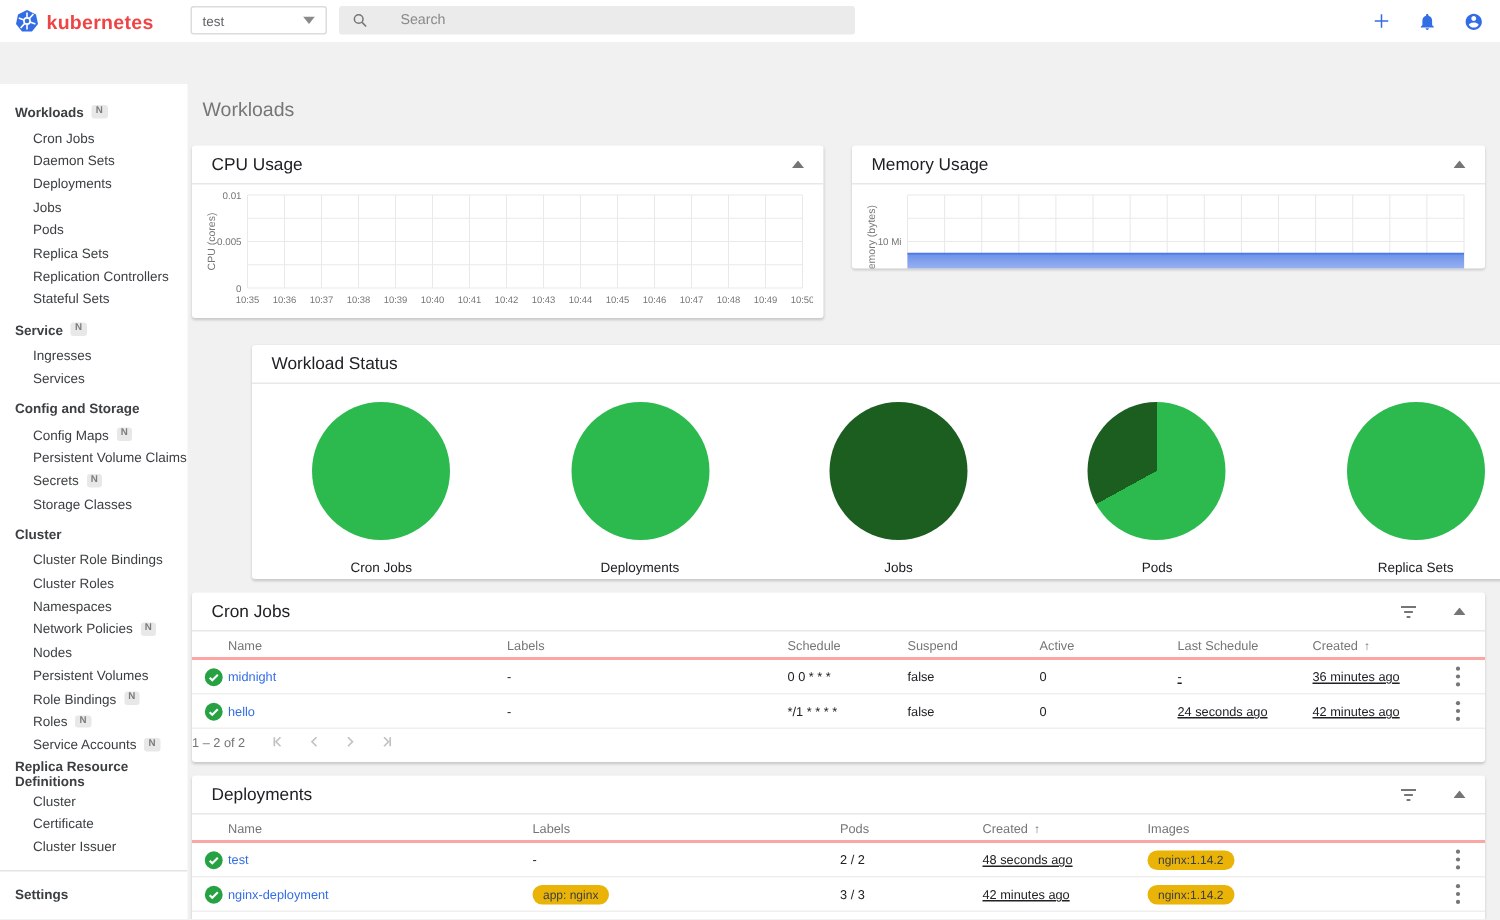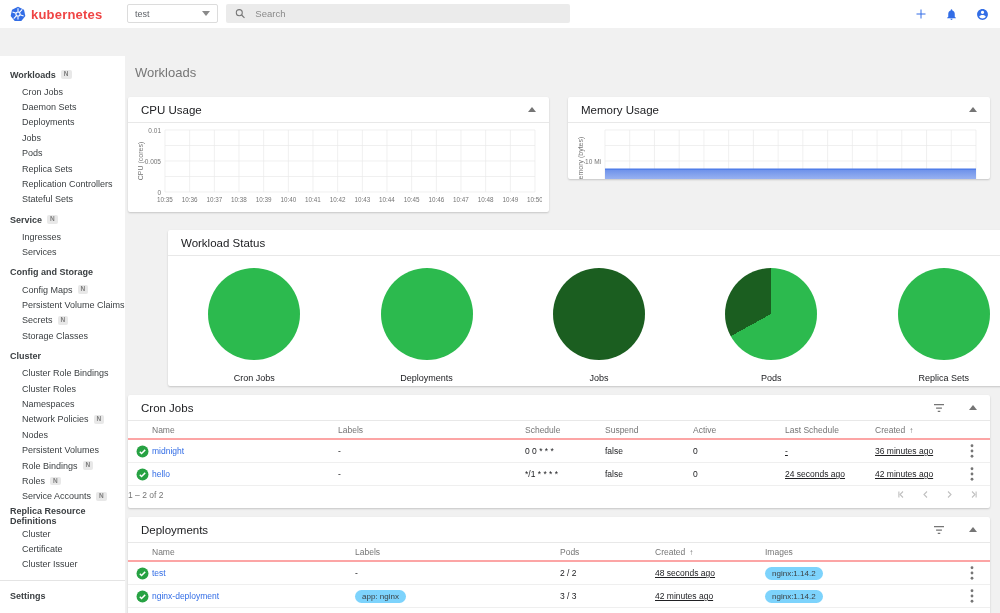--- a/index.html
+++ b/index.html
@@ -7,21 +7,21 @@
   body { font-family:"Liberation Sans", sans-serif; }
   .app { position:relative; width:1000px; height:613px; background:#f1f1f1; overflow:hidden; }
 
   
   .topbar { position:absolute; top:0; left:0; right:0; height:28px; background:#fff; z-index:4; }
   .brand { position:absolute; left:10px; top:0; height:28px; display:flex; align-items:center; gap:5px; cursor:pointer; }
   .brand-text { color:#ef4444; font-size:13px; font-weight:bold; letter-spacing:.2px; }
   .ns-select { position:absolute; left:127px; top:4px; width:91px; height:19px; border:1px solid #dcdcdc; border-radius:2px;
     background:#fff; display:flex; align-items:center; justify-content:space-between; padding:0 7px; font-size:9px; color:#5f6368; cursor:pointer; }
   .search { position:absolute; left:226px; top:4px; width:344px; height:19px; background:#ebebeb; border-radius:2px;
-    display:flex; align-items:center; padding:0 9px; gap:10px; }
+    display:flex; align-items:center; padding:0 9px; gap:22px; }
   .search input { border:none; background:transparent; outline:none; font-size:9.5px; color:#333; width:100%; font-family:inherit; }
   .search input::placeholder { color:#8a8a8a; }
   .topbar-actions { position:absolute; right:11px; top:0; height:28px; display:flex; align-items:center; gap:18px; }
   .icon-btn { background:none; border:none; padding:0; cursor:pointer; display:flex; align-items:center; }
 
   
   .appbar { position:absolute; top:28px; left:0; right:0; height:28px; background:#326de6; display:flex; align-items:center; gap:13px; padding-left:9px; z-index:3; }
   .appbar-title { color:#fff; font-size:11px; font-weight:bold; }
 
   
@@ -54,25 +54,25 @@
   .pie-label { margin-top:13px; font-size:9px; color:#202124; }
 
   
   .cron-grid   { display:grid; grid-template-columns:16px 186px 187px 80px 88px 92px 90px 1fr 28px; align-items:center; padding-left:8px; padding-right:4px; }
   .deploy-grid { display:grid; grid-template-columns:16px 203px 205px 95px 110px 1fr 28px; align-items:center; padding-left:8px; padding-right:4px; }
   .thead { height:19px; border-bottom:2px solid #fca5a5; color:#757575; font-size:8.5px; }
   .thead span { cursor:pointer; }
   .trow { height:23px; border-bottom:1px solid #efefef; font-size:8.5px; color:#202124; }
   .link { color:#326de6; cursor:pointer; }
   .underline { text-decoration:underline; }
-  .chip { background:#7dd3fc; border-radius:9px; padding:2px 7px; font-size:8px; color:#3c4043; display:inline-block;text-align:right; }
+  .chip { background:#eab308; border-radius:9px; padding:2px 7px; font-size:8px; color:#3c4043; display:inline-block;text-align:right; }
   .sort-arrow { margin-left:4px; font-size:8px; color:#757575; }
   .status-cell { display:flex; align-items:center; }
   .kebab-btn { background:none; border:none; cursor:pointer; padding:0 6px; display:flex; align-items:center; justify-content:center; }
-  .tfoot { height:17px; display:flex; align-items:center; justify-content:space-between; gap:18px; padding-right:12px; color:#757575; font-size:8.5px; }
+  .tfoot { height:17px; display:flex; align-items:center; justify-content:flex-start; gap:18px; padding-right:12px; color:#757575; font-size:8.5px; }
   .pager { display:flex; align-items:center; gap:15px; }
   .pager .icon-btn svg { display:block; }
 </style>
 </head>
 <body>
 
 <div class="app">
 
   <header class="topbar">
     <div class="brand">

